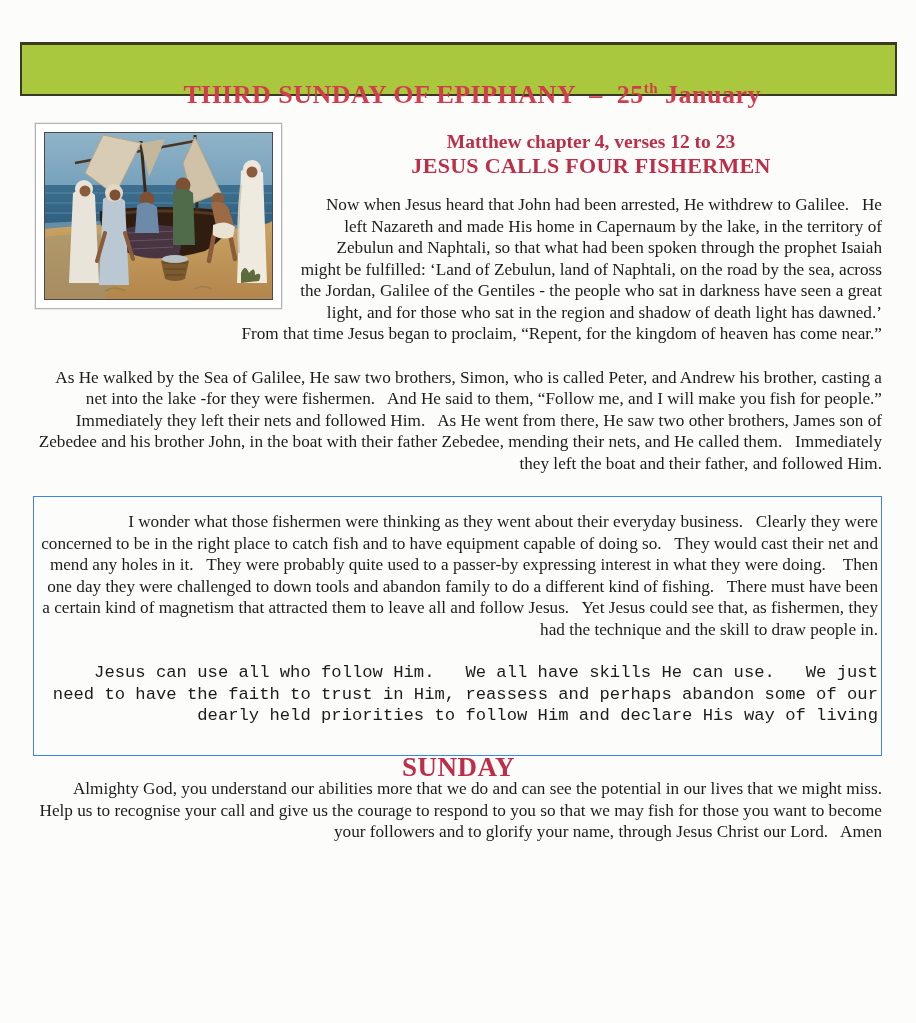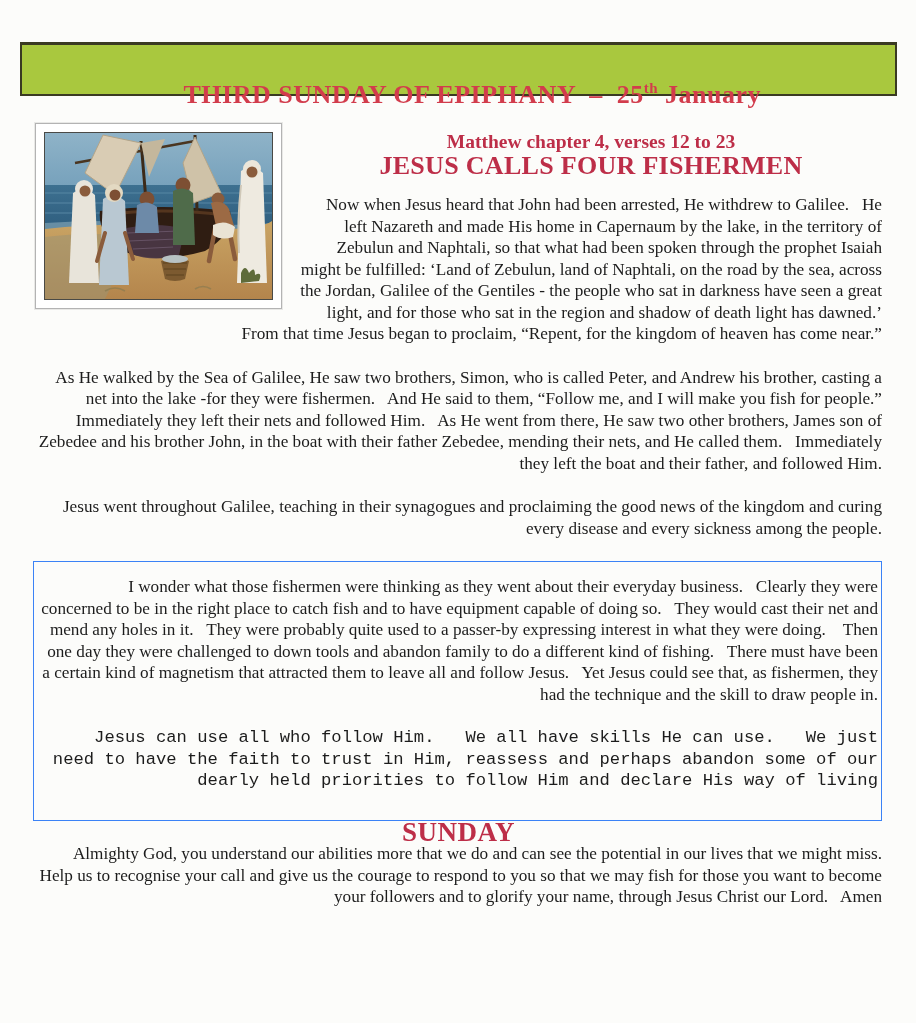--- a/index.html
+++ b/index.html
@@ -60,21 +60,21 @@
     line-height: 0;
   }
   .scripture-heading {
     text-align: center;
     font-weight: bold;
     color: var(--heading-red, #bd2e48);
     padding-top: 7px;
     margin-bottom: 16px;
   }
   .scripture-heading .h-line1 { font-size: 19.5px; line-height: 24px; }
-  .scripture-heading .h-line2 { font-size: 26px; line-height: 24px; letter-spacing: 0.3px; }
+  .scripture-heading .h-line2 { font-size: 22px; line-height: 24px; letter-spacing: 0.3px; }
   p.body-par {
     margin: 0 0 22px 0;
     white-space: pre-wrap;
     text-align: right;
   }
   
   .section-heading {
     text-align: center;
     font-weight: bold;
     font-size: 27px;
@@ -198,21 +198,20 @@
       </div>
     </figure>
 
     <div class="scripture-heading">
       <div class="h-line1">Matthew chapter 4, verses 12 to 23</div>
       <div class="h-line2">JESUS CALLS FOUR FISHERMEN</div>
     </div>
 
     <p class="body-par">Now when Jesus heard that John had been arrested, He withdrew to Galilee.   He left Nazareth and made His home in Capernaum by the lake, in the territory of Zebulun and Naphtali, so that what had been spoken through the prophet Isaiah might be fulfilled: ‘Land of Zebulun, land of Naphtali, on the road by the sea, across the Jordan, Galilee of the Gentiles - the people who sat in darkness have seen a great light, and for those who sat in the region and shadow of death light has dawned.’   From that time Jesus began to proclaim, “Repent, for the kingdom of heaven has come near.”</p>
     <p class="body-par">As He walked by the Sea of Galilee, He saw two brothers, Simon, who is called Peter, and Andrew his brother, casting a net into the lake -for they were fishermen.   And He said to them, “Follow me, and I will make you fish for people.”    Immediately they left their nets and followed Him.   As He went from there, He saw two other brothers, James son of Zebedee and his brother John, in the boat with their father Zebedee, mending their nets, and He called them.   Immediately they left the boat and their father, and followed Him.</p>
-    <p class="body-par">Jesus went throughout Galilee, teaching in their synagogues and proclaiming the good news of the kingdom and curing every disease and every sickness among the people.</p>
 
 
     <div class="reflection-box">
       <p class="body-par indent">I wonder what those fishermen were thinking as they went about their everyday business.   Clearly they were concerned to be in the right place to catch fish and to have equipment capable of doing so.   They would cast their net and mend any holes in it.   They were probably quite used to a passer-by expressing interest in what they were doing.    Then one day they were challenged to down tools and abandon family to do a different kind of fishing.   There must have been a certain kind of magnetism that attracted them to leave all and follow Jesus.   Yet Jesus could see that, as fishermen, they had the technique and the skill to draw people in.</p>
       <p class="body-par indent">Jesus can use all who follow Him.   We all have skills He can use.   We just need to have the faith to trust in Him, reassess and perhaps abandon some of our dearly held priorities to follow Him and declare His way of living</p>
     </div>
 
     <h2 class="section-heading prayer-heading">SUNDAY</h2>
 
     <p class="body-par prayer-par">Almighty God, you understand our abilities more that we do and can see the potential in our lives that we might miss.   Help us to recognise your call and give us the courage to respond to you so that we may fish for those you want to become your followers and to glorify your name, through Jesus Christ our Lord.   Amen</p>

